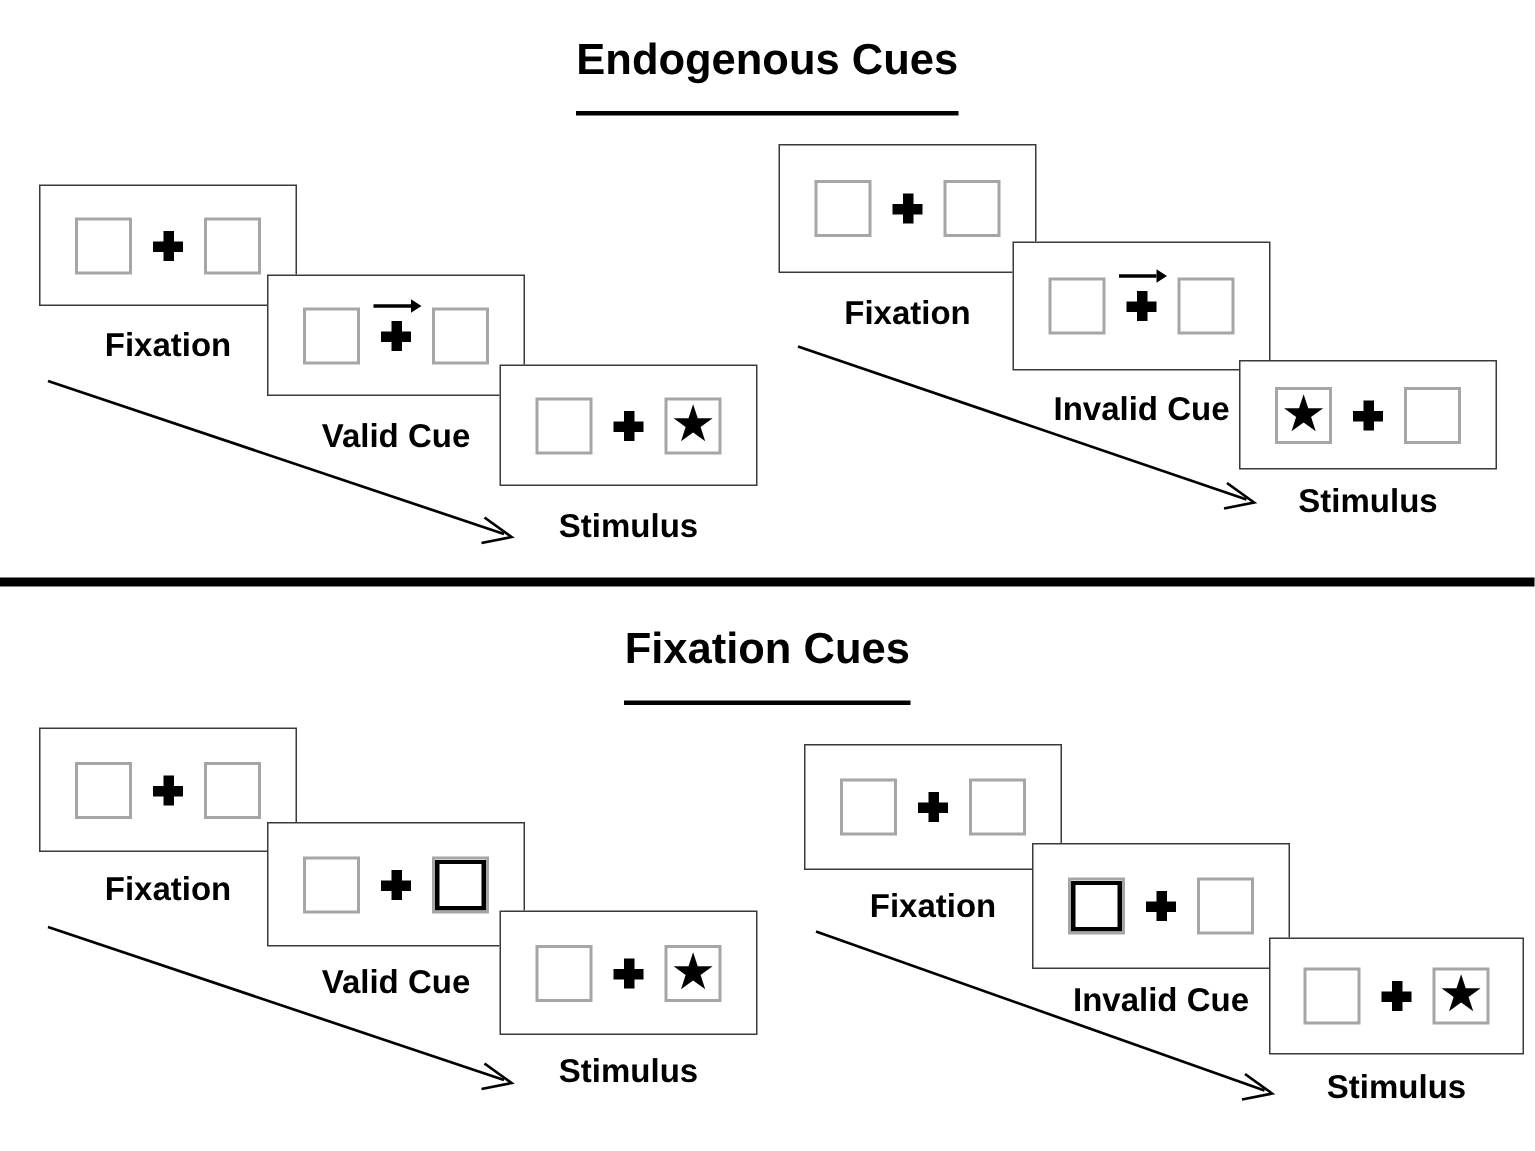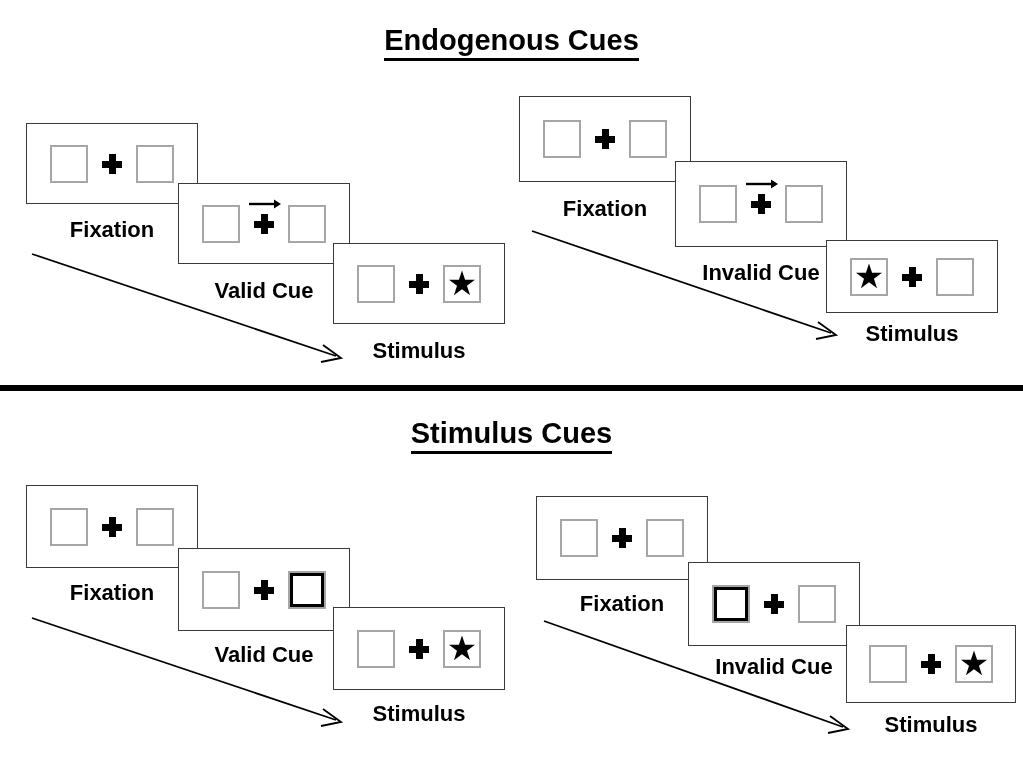--- a/index.html
+++ b/index.html
@@ -26,21 +26,21 @@
     position: absolute;
     width: 100%;
     text-align: center;
     font-weight: bold;
     font-size: 29px;
     color: #000000;
     letter-spacing: 0px;
   }
   .section-title span {
     border-bottom: 3px solid #000000;
-    padding-bottom: 2px;
+    padding-bottom: 18px;
   }
   #title-endogenous { top: 24px; }
   #title-exogenous  { top: 417px; }
 
   
   .divider {
     position: absolute;
     left: 0;
     width: 1023px;
     height: 6px;
@@ -225,21 +225,21 @@
   <div class="frame-label" style="left:826px; top:321px; width:172px;">Stimulus</div>
 
   <svg class="time-arrow" style="left:528px; top:225px; width:320px; height:120px;" viewBox="0 0 320 120">
     <line x1="4" y1="6" x2="303" y2="108" stroke="#000000" stroke-width="1.8"></line>
     <polyline points="290,97 308,110 288,114" fill="none" stroke="#000000" stroke-width="1.8"></polyline>
   </svg>
 
   <div class="divider" id="section-divider"></div>
 
   <div class="section-title" id="title-exogenous">
-    <span>Stimulus Cues</span>
+    <span>Fixation Cues</span>
   </div>
 
   <div class="frame" style="left:26px; top:485px; width:172px; height:83px;">
     <div class="frame-inner">
       <div class="box"></div>
       <div class="plus"></div>
       <div class="box"></div>
     </div>
   </div>
   <div class="frame-label" style="left:26px; top:580px; width:172px;">Fixation</div>

